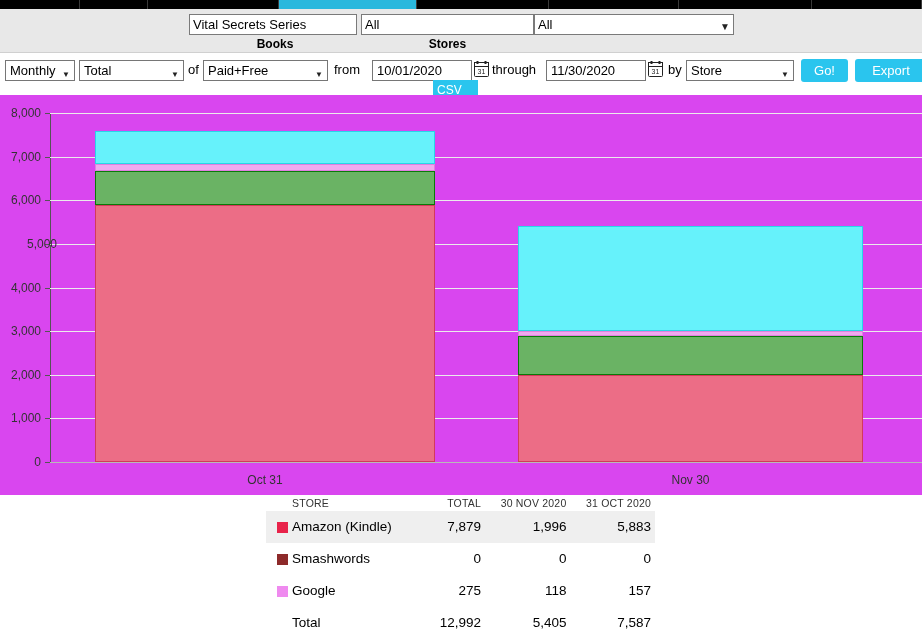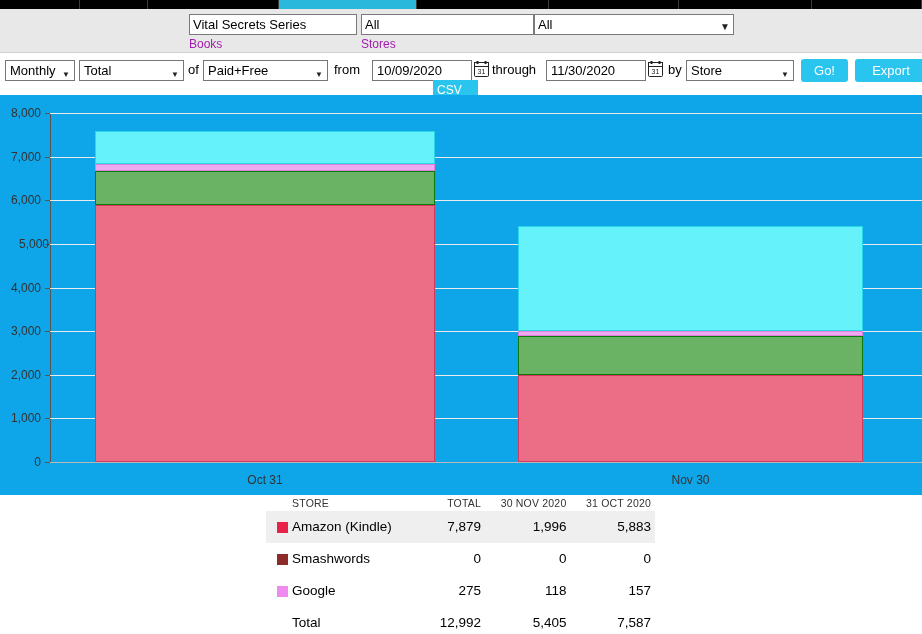--- a/index.html
+++ b/index.html
@@ -34,22 +34,23 @@
     border: 1px solid #7a7a7a;
     font-family: "Liberation Sans", sans-serif;
     font-size: 13px; color: #000;
     padding: 1px 3px;
     line-height: 17px;
     white-space: nowrap; overflow: hidden;
   }
   .fsel .chev { float: right; font-size: 10px; color: #222; margin-top: 2px; }
   .flabel {
     position: absolute; top: 28px;
-    font-size: 12px; color: #a21caf;
-    text-align: left;
+    font-size: 12px; color: #000000;
+    text-align: center;
+    font-weight: bold;
   }
 
   
   #toolbar {
     position: absolute; left: 0; top: 54px;
     width: 922px; height: 34px;
     background: #ffffff;
   }
   .tsel {
     position: absolute; top: 60px; height: 21px;
@@ -93,21 +94,21 @@
     width: 45px; height: 20px;
     background: #2ac5ee; color: #ffffff;
     font-size: 12px;
     padding-left: 4px; line-height: 20px;
   }
 
   
   #chart {
     position: absolute; left: 0; top: 95px;
     width: 922px; height: 400px;
-    background: #0ea5e9;
+    background: #d946ef;
   }
   .ylab {
     position: absolute; right: 0; width: 44px;
     text-align: right;
     font-size: 12px; color: #333;
     transform: translateY(-7px);
   }
   .gridline {
     position: absolute; left: 50px; right: 0;
     height: 1px; background: #ebebeb;
@@ -203,21 +204,21 @@
 
 <div class="ttext" style="left:188px;">of</div>
 
 <div class="tsel" style="left:203px;width:125px;">
   <span>Paid+Free</span>
 </div>
 
 <div class="ttext" style="left:334px;">from</div>
 
 <div class="tinput" style="left:372px;width:100px;">
-  <span>10/09/2020</span>
+  <span>10/01/2020</span>
 </div>
 
 <div class="calicon" style="left:474px;">
   <svg width="15" height="16" viewBox="0 0 15 16">
     <rect x="0.5" y="1.5" width="14" height="14" rx="1" fill="#fff" stroke="#222"></rect>
     <rect x="0.5" y="1.5" width="14" height="4" fill="#fff" stroke="#222"></rect>
     <rect x="2.5" y="0" width="2" height="3" fill="#222"></rect>
     <rect x="10.5" y="0" width="2" height="3" fill="#222"></rect>
     <text x="7.5" y="13" font-family="Liberation Sans, sans-serif" font-size="7" text-anchor="middle" fill="#222">31</text>
   </svg>
@@ -265,21 +266,21 @@
       <div class="gridline" style="top: 323.375px;"></div>
     </div>
   <div id="ytick-layer">
       <div class="tickmark" style="top: 18px;"></div>
       <div class="ylab" style="top: 18px; left: 0px; width: 41px;">8,000</div>
       <div class="tickmark" style="top: 61.625px;"></div>
       <div class="ylab" style="top: 61.625px; left: 0px; width: 41px;">7,000</div>
       <div class="tickmark" style="top: 105.25px;"></div>
       <div class="ylab" style="top: 105.25px; left: 0px; width: 41px;">6,000</div>
       <div class="tickmark" style="top: 148.875px;"></div>
-      <div class="ylab" style="top: 148.875px; left: 8px; width: 41px;">5,000</div>
+      <div class="ylab" style="top: 148.875px; left: 16px; width: 41px;">5,000</div>
       <div class="tickmark" style="top: 192.5px;"></div>
       <div class="ylab" style="top: 192.5px; left: 0px; width: 41px;">4,000</div>
       <div class="tickmark" style="top: 236.125px;"></div>
       <div class="ylab" style="top: 236.125px; left: 0px; width: 41px;">3,000</div>
       <div class="tickmark" style="top: 279.75px;"></div>
       <div class="ylab" style="top: 279.75px; left: 0px; width: 41px;">2,000</div>
       <div class="tickmark" style="top: 323.375px;"></div>
       <div class="ylab" style="top: 323.375px; left: 0px; width: 41px;">1,000</div>
       <div class="tickmark" style="top: 367px;"></div>
       <div class="ylab" style="top: 367px; left: 0px; width: 41px;">0</div>

